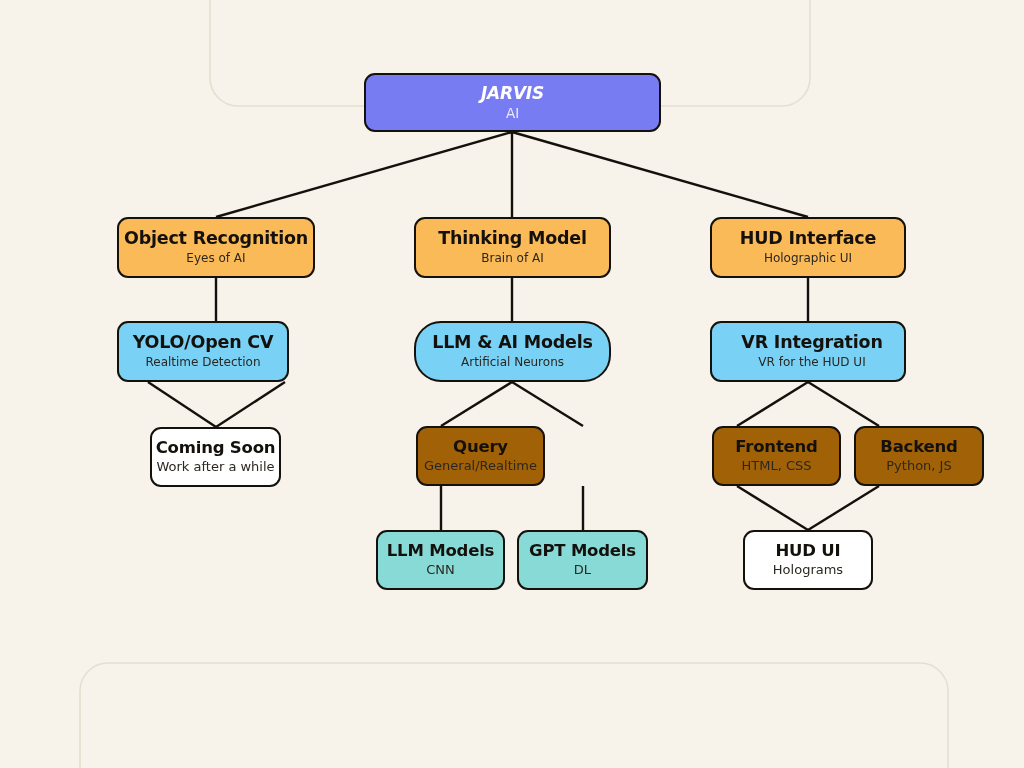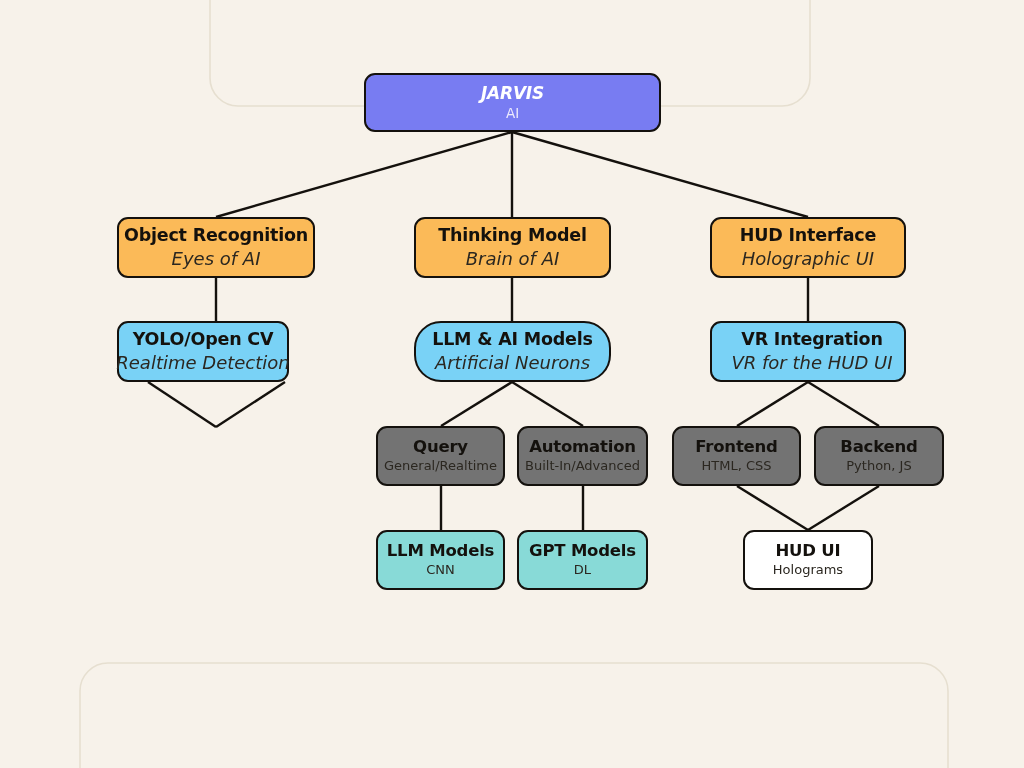--- a/index.html
+++ b/index.html
@@ -50,36 +50,36 @@
     margin-top: 3px;
   }
 
   
   .n-root   { background: #787cf2; }
   .n-root .title { color: #ffffff; }
   .n-root .sub   { color: #eceafd; }
 
   .n-orange { background: #fbba58; }
   .n-blue   { background: #79d2f6; }
-  .n-pink   { background: #737373; }
+  .n-pink   { background: #a16207; margin-left: 40px; }
   .n-teal   { background: #88dad7; }
   .n-white  { background: #ffffff; }
 
   .n-orange .title, .n-blue .title, .n-pink .title,
   .n-teal .title, .n-white .title { color: #14110d; }
   .n-orange .sub, .n-blue .sub, .n-pink .sub,
   .n-teal .sub, .n-white .sub { color: #2b2720; }
 
   
   .sz-root   { font-size: 0px; }
   .sz-root .title { font-size: 17px; font-style: italic; }
   .sz-root .sub   { font-size: 13.5px; }
 
   .sz-lg .title  { font-size: 17.5px; }
-  .sz-lg .sub    { font-size: 18px; font-style: italic; }
+  .sz-lg .sub    { font-size: 12px; }
 
   .sz-md .title  { font-size: 16.5px; }
   .sz-md .sub    { font-size: 13px; }
 </style>
 </head>
 <body style="background: rgb(247, 242, 234);">
 
 <div id="canvas" style="width: 1024px; height: 768px; background: rgb(247, 242, 234);">
 
   <svg id="bg-layer" viewBox="0 0 1024 768" xmlns="http://www.w3.org/2000/svg">
@@ -127,27 +127,27 @@
       <div class="sub">Realtime Detection</div>
     </div>
     <div class="node n-blue sz-lg" style="left: 414px; top: 321px; width: 197px; height: 61px; border-radius: 27px;">
       <div class="title">LLM &amp; AI Models</div>
       <div class="sub">Artificial Neurons</div>
     </div>
     <div class="node n-blue sz-lg" style="left: 710px; top: 321px; width: 196px; height: 61px; padding-left: 16px;">
       <div class="title">VR Integration</div>
       <div class="sub">VR for the HUD UI</div>
     </div>
+    <div class="node n-white sz-md" style="left: 150px; top: 427px; width: 131px; height: 60px;">
+      <div class="title">Coming Soon</div>
+      <div class="sub">Work after a while</div>
+    </div>
     <div class="node n-pink sz-md" style="left: 376px; top: 426px; width: 129px; height: 60px;">
       <div class="title">Query</div>
       <div class="sub">General/Realtime</div>
-    </div>
-    <div class="node n-pink sz-md" style="left: 517px; top: 426px; width: 131px; height: 60px;">
-      <div class="title">Automation</div>
-      <div class="sub">Built-In/Advanced</div>
     </div>
     <div class="node n-pink sz-md" style="left: 814px; top: 426px; width: 130px; height: 60px;">
       <div class="title">Backend</div>
       <div class="sub">Python, JS</div>
     </div>
     <div class="node n-pink sz-md" style="left: 672px; top: 426px; width: 129px; height: 60px;">
       <div class="title">Frontend</div>
       <div class="sub">HTML, CSS</div>
     </div>
     <div class="node n-teal sz-md" style="left: 376px; top: 530px; width: 129px; height: 60px;">

